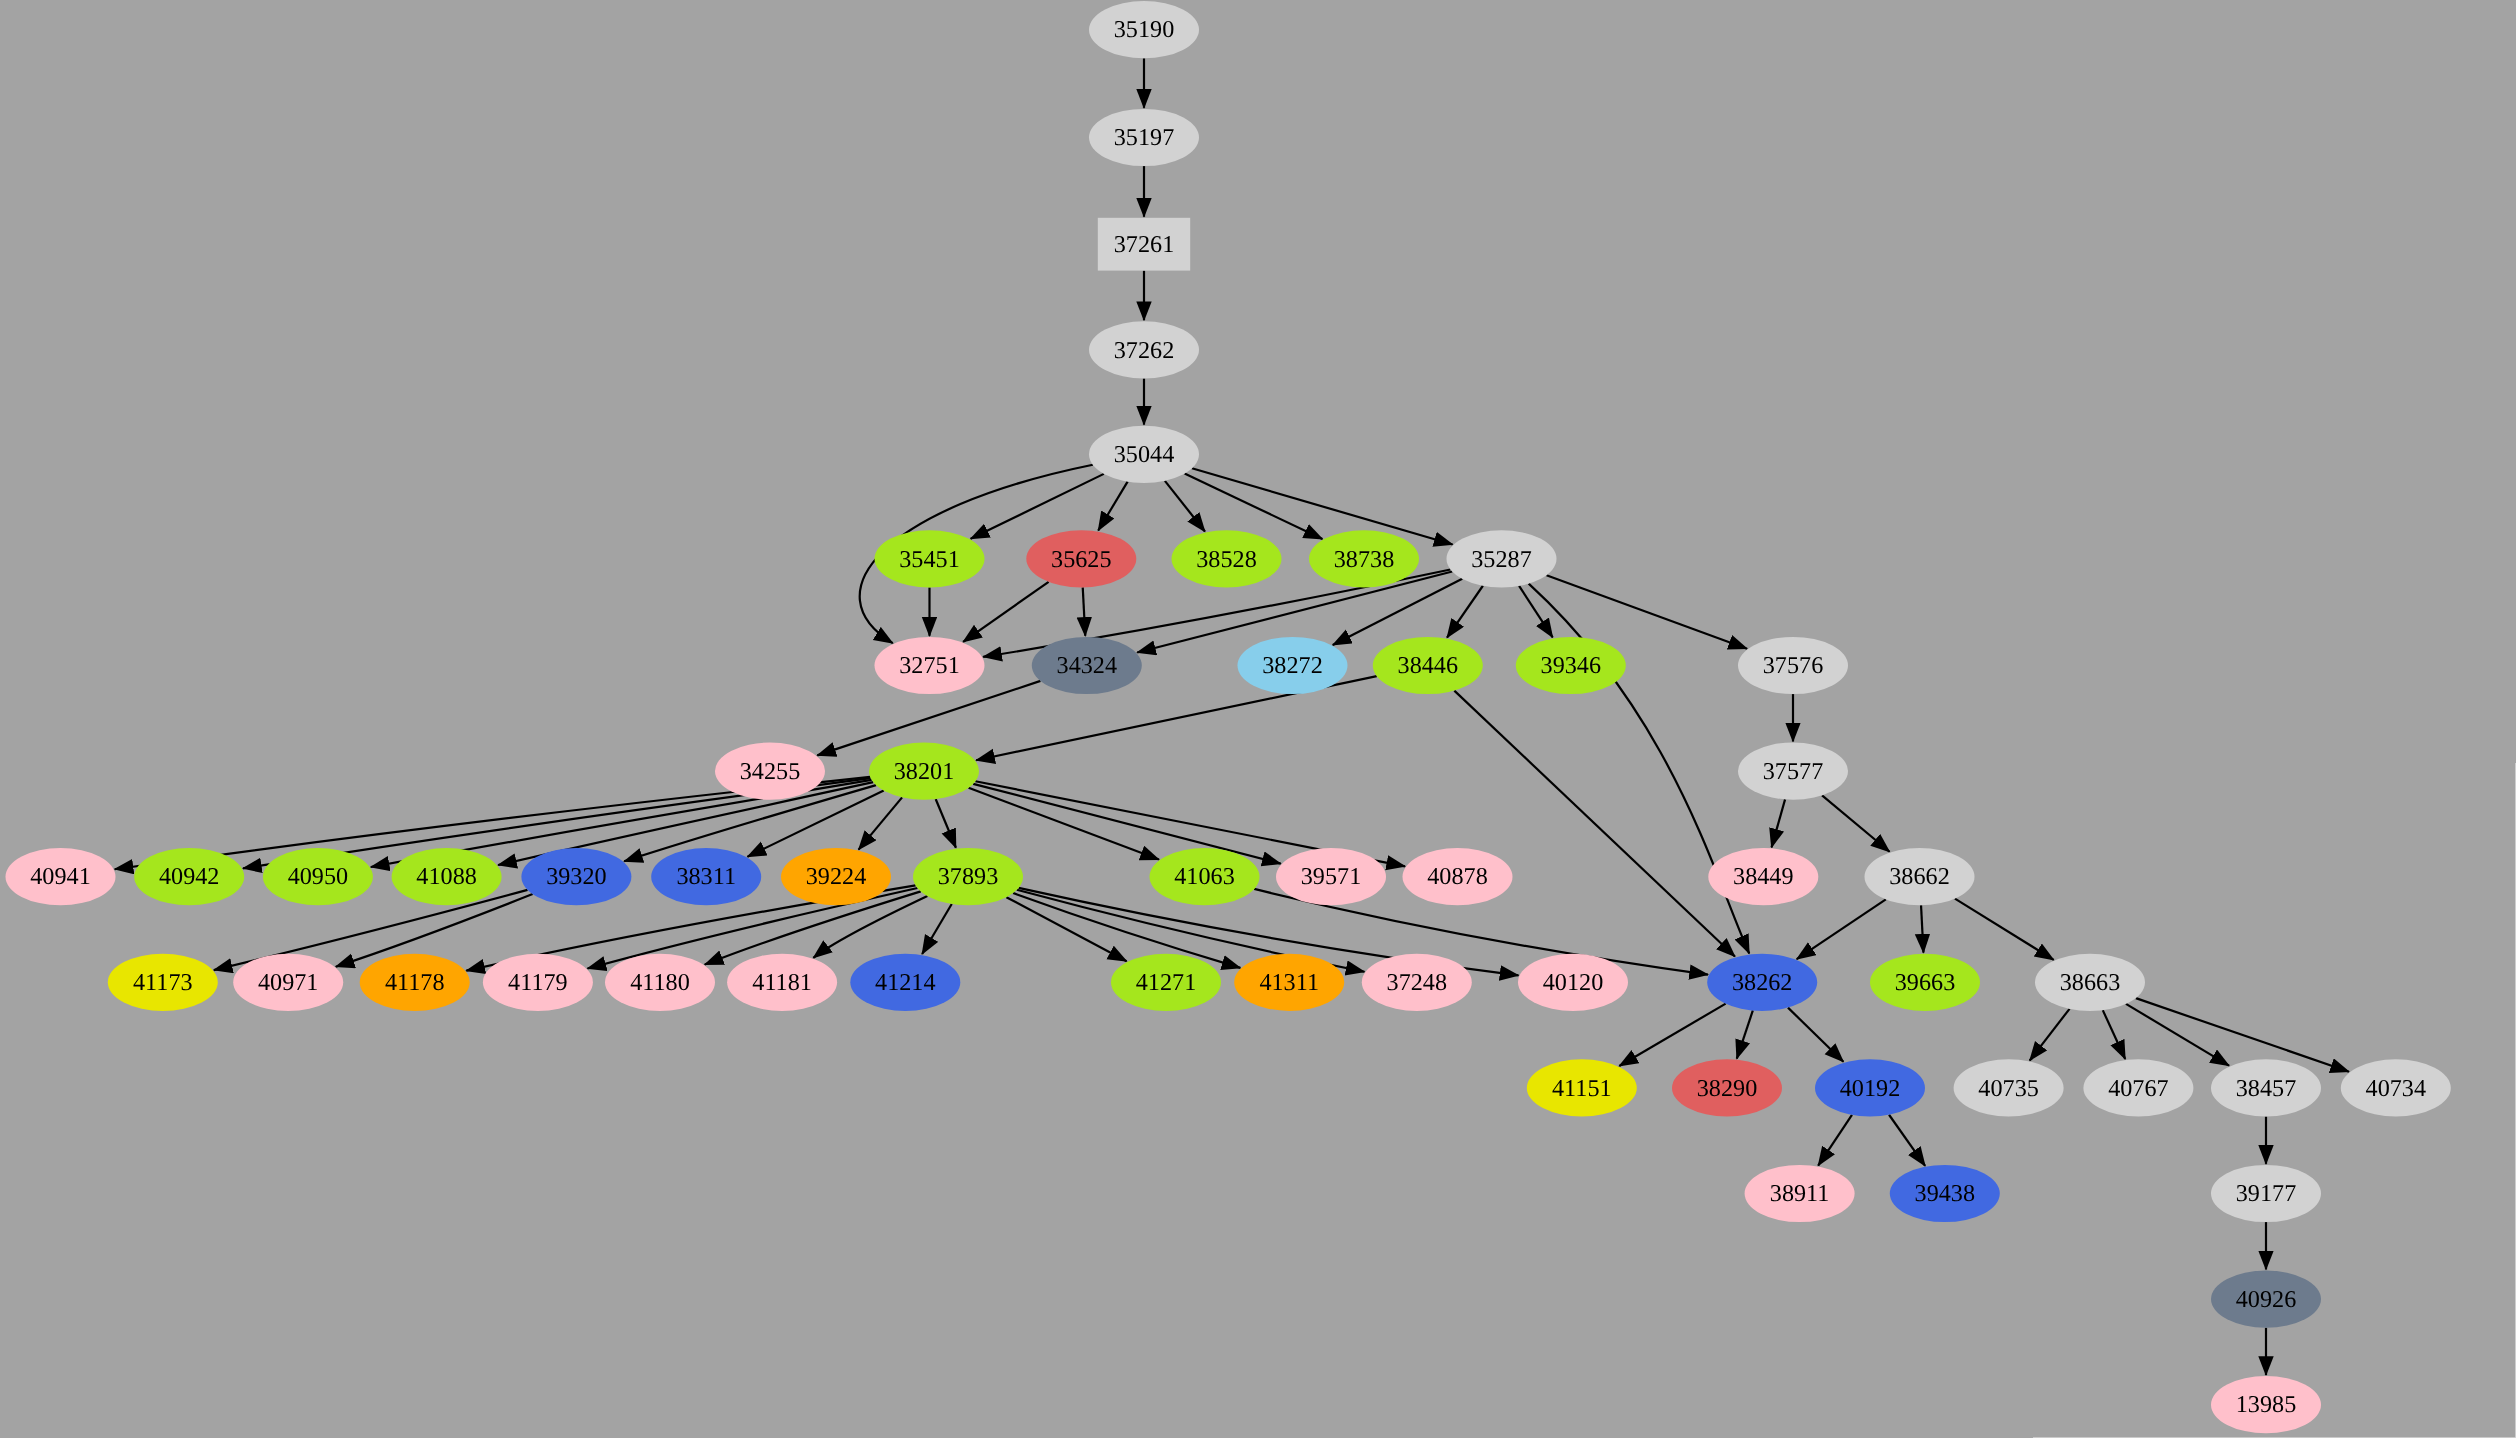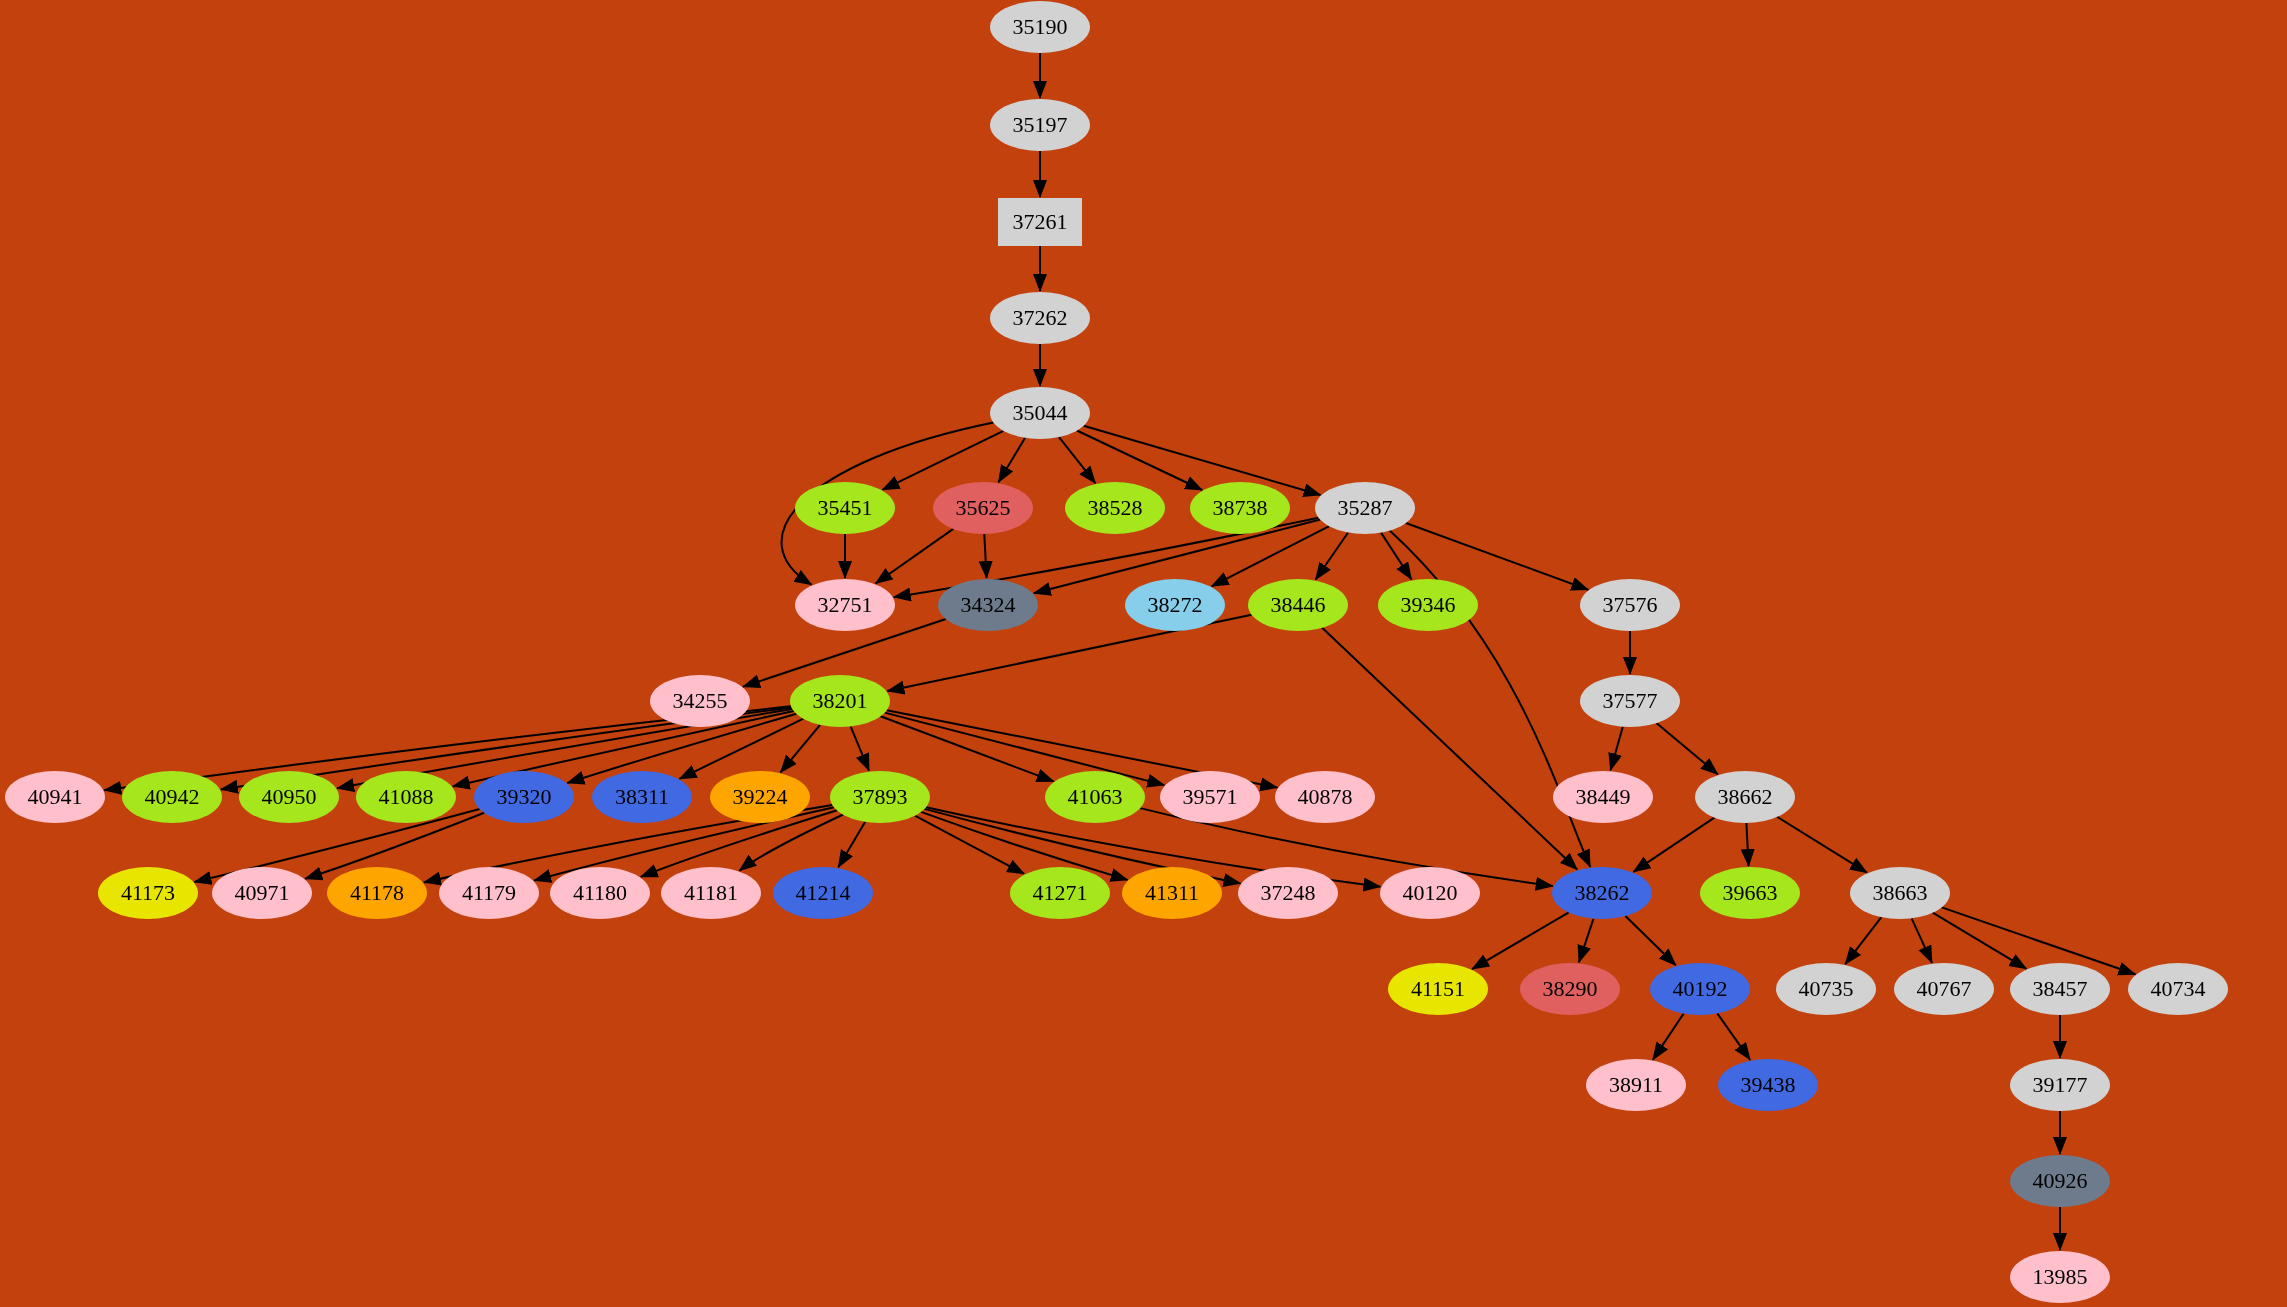--- a/index.html
+++ b/index.html
@@ -3,21 +3,21 @@
 <meta charset="utf-8">
 <style>
   html, body {
     margin: 0;
     padding: 0;
     background: #ffffff;
   }
   .graph-wrap {
     width: 2287px;
     height: 1307px;
-    background: #c2410c;
+    background: #a3a3a3;
     overflow: hidden;
   }
   svg {
     display: block;
   }
   svg text {
     font-family: "Liberation Serif", "DejaVu Serif", serif;
     font-size: 22px;
     fill: #000000;
   }

